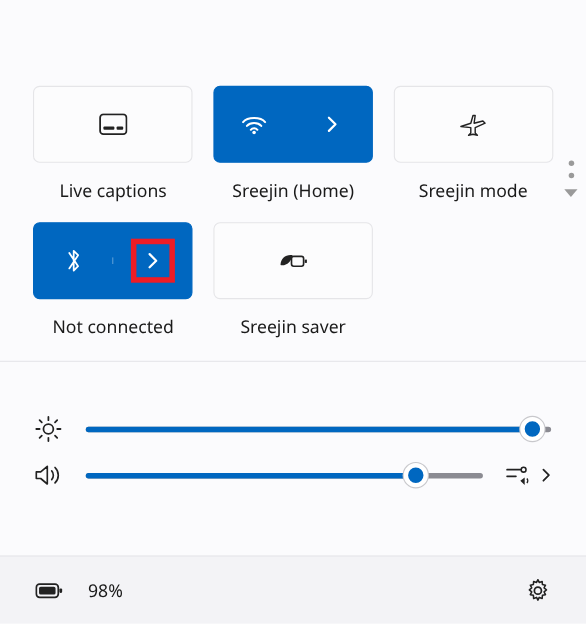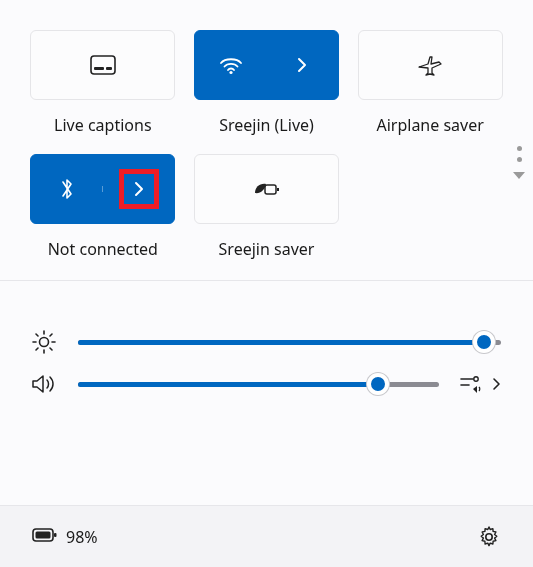--- a/index.html
+++ b/index.html
@@ -10,20 +10,21 @@
     background: #fbfbfd;
     position: relative;
     overflow: hidden;
   }
   .grid {
     padding: 30px 30px 20px 30px;
     display: grid;
     grid-template-columns: repeat(3, 1fr);
     column-gap: 18px;
     row-gap: 18px;
+    margin-top: 48px;
   }
   .tile-wrap {
     display: flex;
     flex-direction: column;
     align-items: center;
   }
   .tile {
     width: 145px;
     height: 70px;
     border-radius: 6px;
@@ -156,22 +157,22 @@
     height: 62px;
     background: #f3f3f6;
     border-top: 1px solid #e6e6ea;
     display: flex;
     align-items: center;
     padding: 0 32px;
     justify-content: space-between;
   }
   .battery-group {
     display: flex;
-    align-items: flex-start;
-    gap: 8px;
+    align-items: center;
+    gap: 22px;
     font-size: 16px;
     color: #1a1a1a;
   }
   svg { display: block; }
 </style>
 </head>
 <body>
 
 <div class="grid">
 
@@ -201,32 +202,32 @@
         </span>
       </div>
       <div class="half">
         <span>
           <svg width="12" height="18" viewBox="0 0 12 18">
               <path d="M3 3 L9 9 L3 15" fill="none" stroke="#fff" stroke-width="2" stroke-linecap="round" stroke-linejoin="round"></path>
             </svg>
         </span>
       </div>
     </div>
-    <div class="tile-label">Sreejin (Live)</div>
+    <div class="tile-label">Sreejin (Home)</div>
   </div>
 
   <div class="tile-wrap">
     <div class="tile">
       <span>
         <svg width="26" height="22" viewBox="0 0 26 22">
             <path d="M2 13 L11 10 L13 3 L15 3 L14 10 L22 8 L24 10 L15 14 L15 19 L17 21 L13 20 L9 21 L11 19 L11 14 Z" fill="none" stroke="#222" stroke-width="1.3" stroke-linejoin="round"></path>
           </svg>
       </span>
     </div>
-    <div class="tile-label">Airplane saver</div>
+    <div class="tile-label">Sreejin mode</div>
   </div>
 
   <div class="tile-wrap">
     <div class="tile active split" style="position:relative;">
       <div class="half">
         <span>
           <svg width="16" height="26" viewBox="0 0 16 26">
               <path d="M4 6 L12 18 L8 22 L8 4 L12 8 L4 20" fill="none" stroke="#fff" stroke-width="1.6" stroke-linejoin="round" stroke-linecap="round"></path>
             </svg>
         </span>

